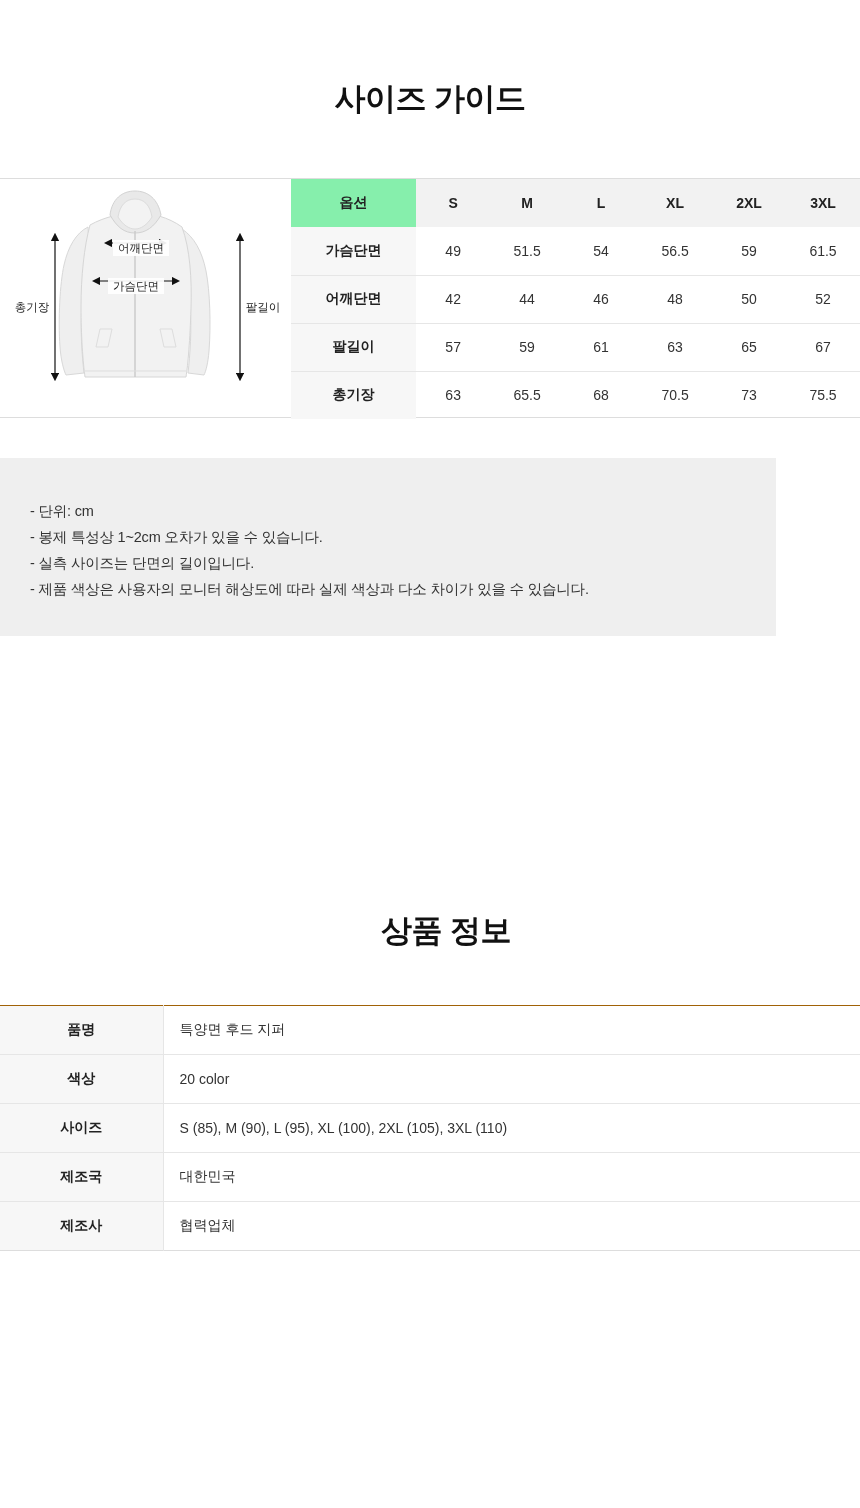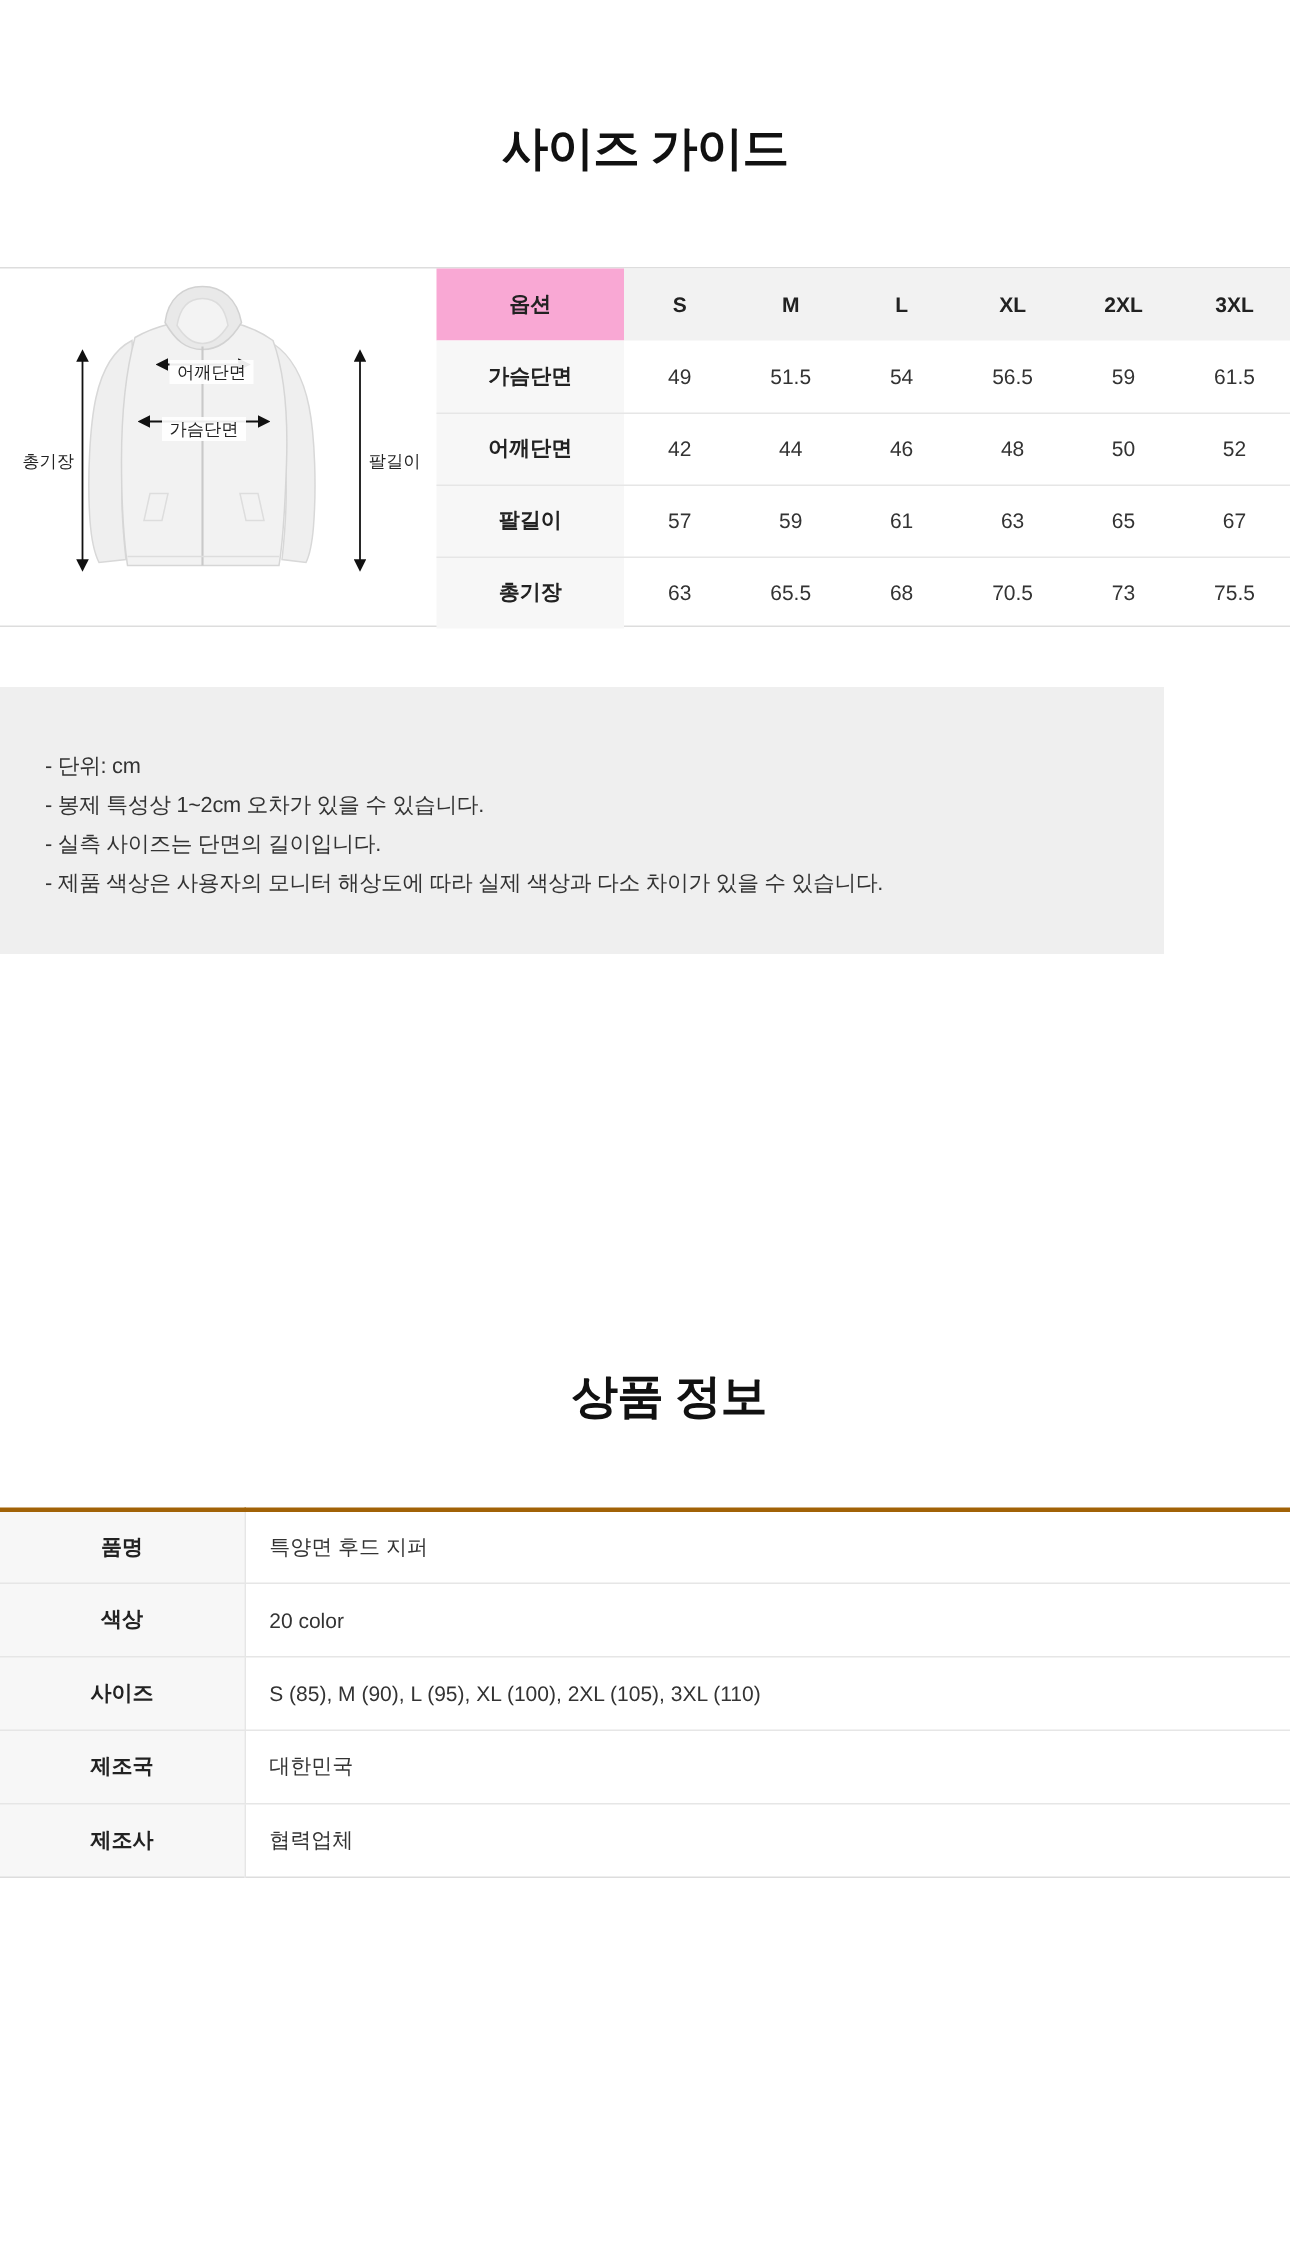--- a/index.html
+++ b/index.html
@@ -63,21 +63,21 @@
     font-weight: normal;
     color: #333333;
   }
   #size-table tr:last-child th, #size-table tr:last-child td { border-bottom: none; }
   #size-table thead th {
     background: #f2f2f2;
     font-weight: bold;
     font-size: 14px;
     color: #222222;
   }
-  #size-table thead th.rowhead-col { background: #f9a8d4; }
+  #size-table thead th.rowhead-col { background: #86efac; }
   #size-table tbody th {
     background: #f7f7f7;
     font-weight: bold;
     color: #222222;
   }
   #size-table col.c-label { width: 110px; }
   #size-table col.c-val { width: 65px; }
 
   
   #notes {
@@ -97,21 +97,21 @@
   }
 
   
   #info-table {
     position: absolute;
     top: 1005px;
     left: 0;
     width: 860px;
     border-collapse: collapse;
     table-layout: fixed;
-    border-top: 3px solid #a16207;
+    border-top: 1px solid #a16207;
     border-bottom: 1px solid #dddddd;
     font-size: 14px;
   }
   #info-table col.c-head { width: 163px; }
   #info-table th {
     background: #f7f7f7;
     font-weight: bold;
     text-align: center;
     height: 49px;
     color: #222222;

